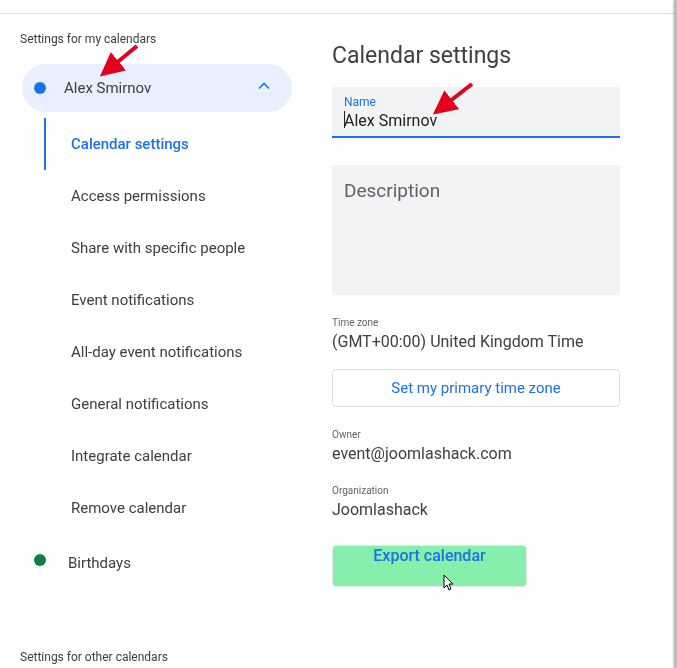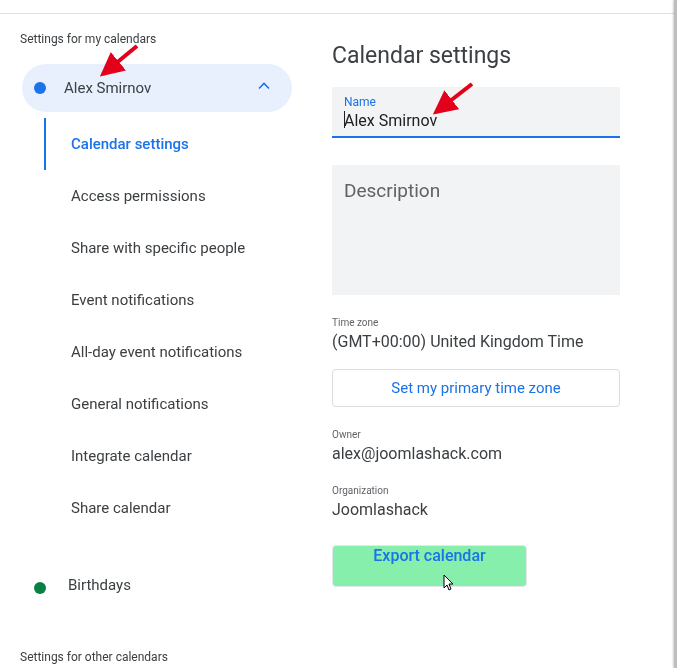--- a/index.html
+++ b/index.html
@@ -10,21 +10,21 @@
     .section-title { font-size: 12px; color: #3c4043; font-weight: 400; margin-bottom: 18px; }
     .pill { background: #e8f0fe; border-radius: 24px; height: 48px; display: flex; align-items: center; padding: 0 18px 0 12px; width: 270px; margin-left: 2px; cursor: pointer; position: relative; }
     .pill .dot { width: 12px; height: 12px; border-radius: 50%; background: #1a73e8; margin-right: 18px; }
     .pill .label { font-size: 15px; color: #3c4043; position: relative; }
     .hl { position: absolute; background: #ffff00; opacity: 0.7; z-index: -1; }
     .hl1 { left: 0; top: 2px; width: 135px; height: 16px; }
     .pill .chev { margin-left: auto; color: #1a73e8; }
     .subnav { margin: 6px 0 0 24px; border-left: 1px solid transparent; width: 255px; }
     .subnav .item { height: 52px; display: flex; align-items: center; padding-left: 25px; font-size: 15px; color: #3c4043; cursor: pointer; border-left: 2px solid transparent; margin-left: -1px; }
     .subnav .item.active { color: #1a73e8; font-weight: 500; border-left: 2px solid #1a73e8; }
-    .calitem { display: flex; align-items: flex-end; margin: 20px 0 0 14px; cursor: pointer; height: 40px; }
+    .calitem { display: flex; align-items: flex-start; margin: 20px 0 0 14px; cursor: pointer; height: 40px; }
     .calitem .dot { width: 12px; height: 12px; border-radius: 50%; background: #0b8043; margin-right: 22px; }
     .calitem .label { font-size: 15px; color: #3c4043; }
     .section-title.lower { margin-top: 56px; }
     .main { flex: 1; padding: 28px 18px 0 0; }
     .main-title { font-size: 23px; color: #3c4043; font-weight: 400; margin-bottom: 18px; }
     .namebox { background: #f1f3f4; border-bottom: 2px solid #1a73e8; padding: 8px 28px 6px 12px; width: 288px; position: relative; }
     .namebox .lbl { font-size: 12px; color: #1a73e8; margin-bottom: 2px; }
     .namebox .nameval { font-size: 16px; color: #202124; position: relative; display: inline-block; }
     .namebox .cursor { position: absolute; left: 0; top: 0; bottom: 2px; width: 1px; background: #202124; }
     .hl2 { left: -1px; top: 2px; width: 145px; height: 16px; }
@@ -64,21 +64,21 @@
     </div>
 
     <div class="subnav">
       <div class="item active">Calendar settings</div>
       <div class="item">Access permissions</div>
       <div class="item">Share with specific people</div>
       <div class="item">Event notifications</div>
       <div class="item">All-day event notifications</div>
       <div class="item">General notifications</div>
       <div class="item">Integrate calendar</div>
-      <div class="item">Share calendar</div>
+      <div class="item">Remove calendar</div>
     </div>
 
     <div class="calitem">
       <span class="dot"></span>
       <span class="label">Birthdays</span>
     </div>
 
     <div class="section-title lower">Settings for other calendars</div>
   </div>
 
@@ -100,21 +100,21 @@
 
     <div class="field">
       <div class="flbl">Time zone</div>
       <div class="fval">(GMT+00:00) United Kingdom Time</div>
     </div>
 
     <div class="btn-outline">Set my primary time zone</div>
 
     <div class="field">
       <div class="flbl">Owner</div>
-      <div class="fval">alex@joomlashack.com</div>
+      <div class="fval">event@joomlashack.com</div>
     </div>
 
     <div class="field">
       <div class="flbl">Organization</div>
       <div class="fval">Joomlashack</div>
     </div>
 
     <div class="btn-export">
       <span>Export calendar</span>
       <span class="cursor-icon">

